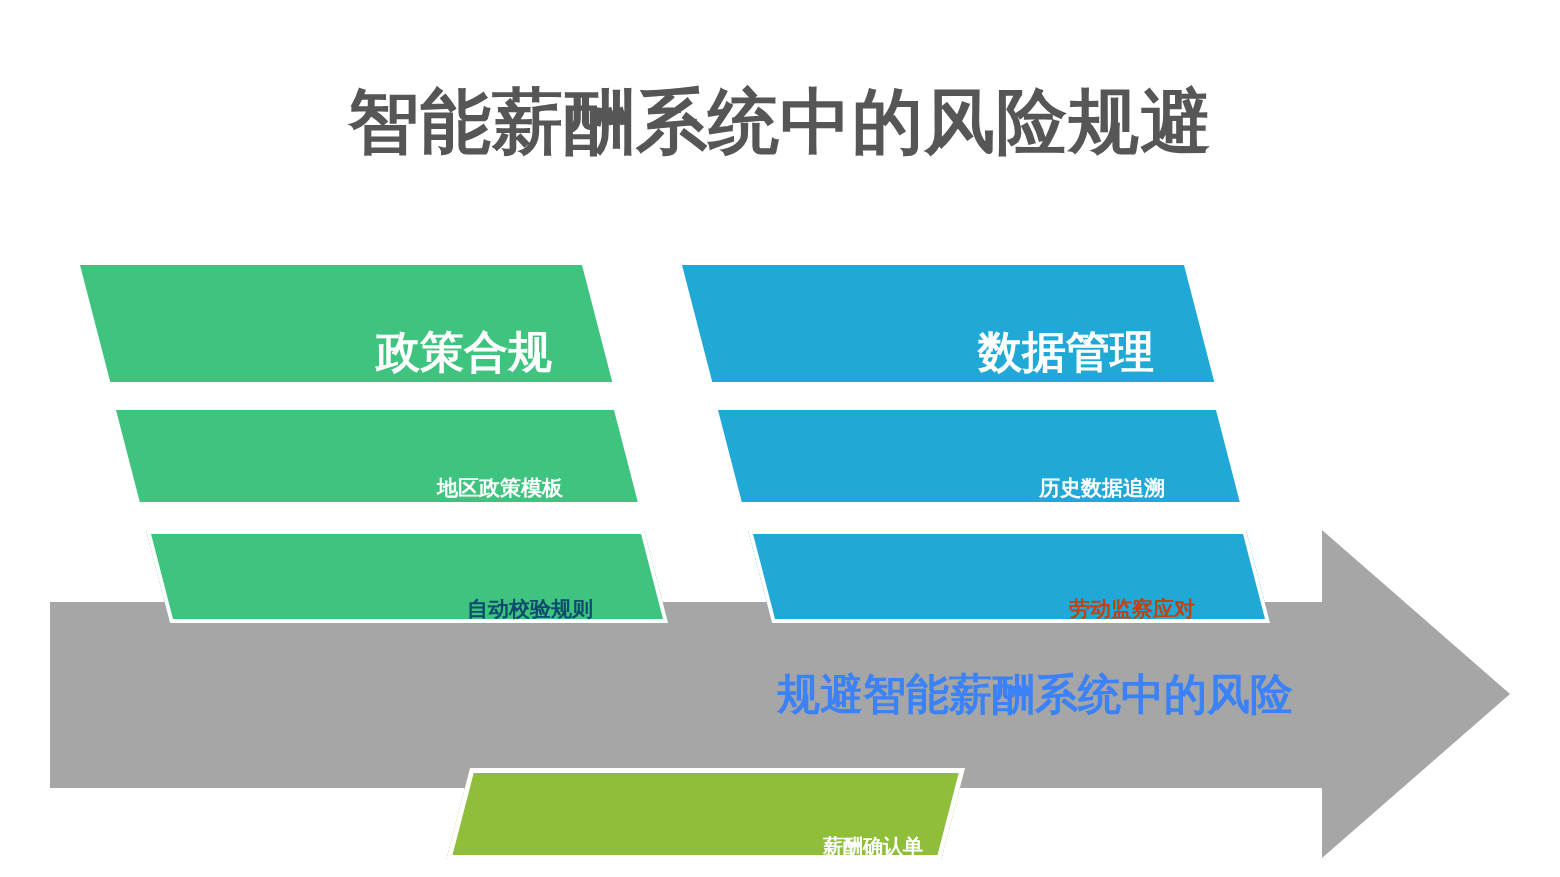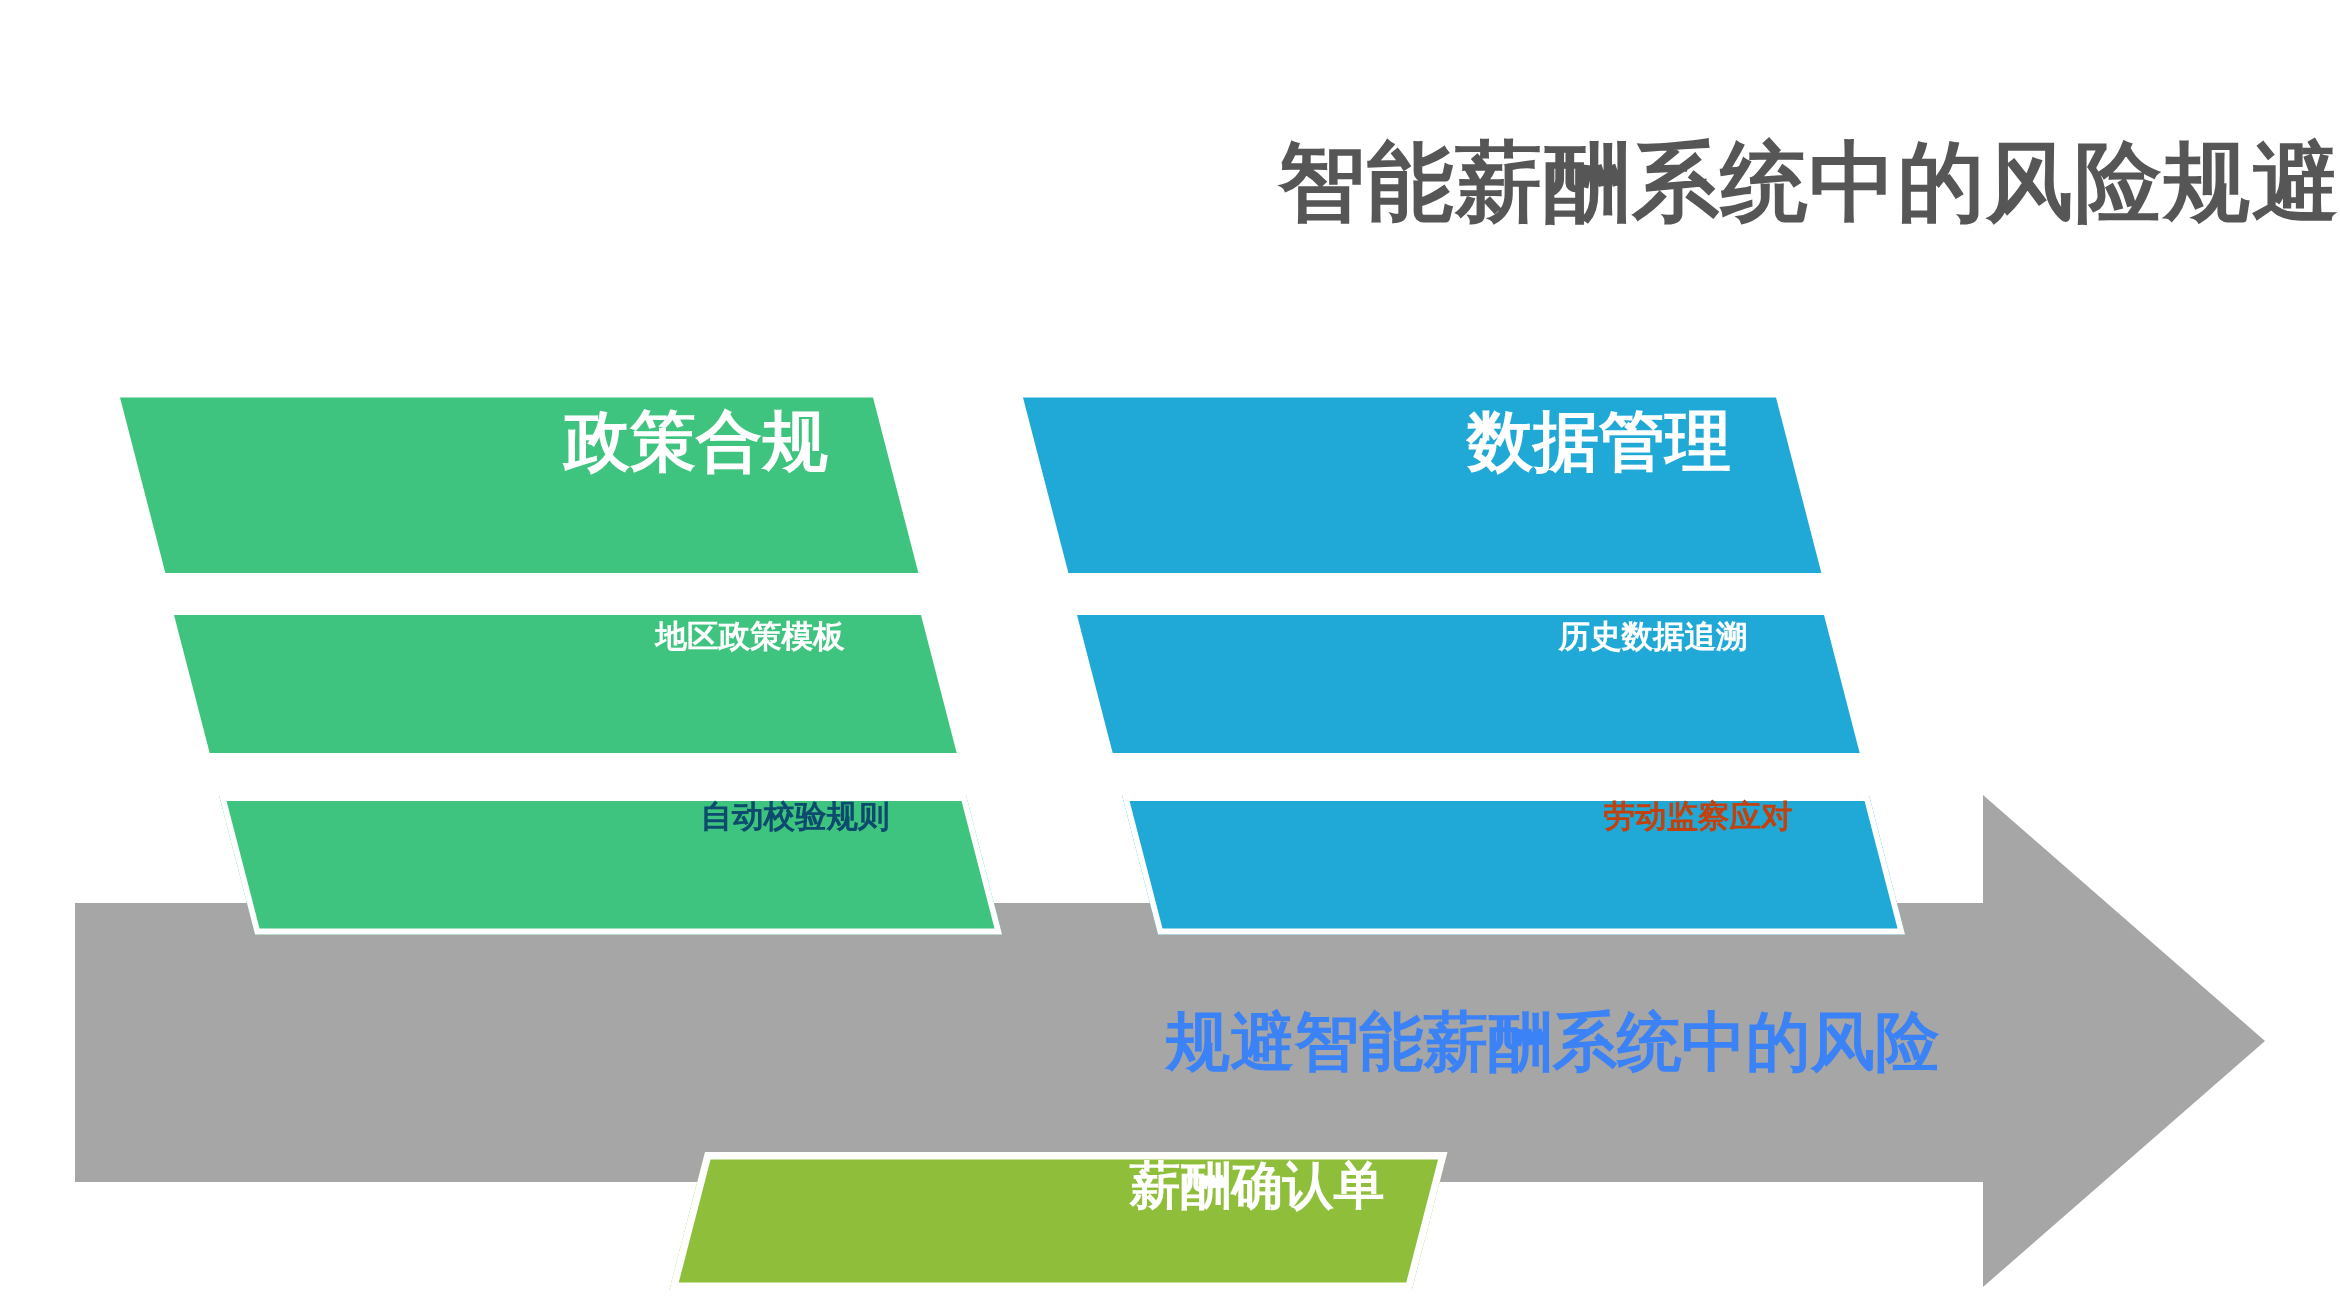--- a/index.html
+++ b/index.html
@@ -9,37 +9,37 @@
     height: 877px;
     overflow: hidden;
     background: #ffffff;
     font-family: "Liberation Sans", "DejaVu Sans", sans-serif;
   }
   .page-title {
     position: absolute;
     left: 0; top: 88px;
     width: 100%;
     margin: 0;
-    text-align: right;
-    font-size: 58px;
+    text-align: center;
+    font-size: 71px;
     line-height: 68px;
     font-weight: bold;
     letter-spacing: 1px;
   }
   .arrow-svg {
     position: absolute;
     left: 0; top: 0;
     width: 1560px; height: 877px;
     z-index: 1;
   }
   .banner {
     position: absolute;
     box-sizing: border-box;
     display: flex;
-    align-items: flex-start;
+    align-items: flex-end;
     justify-content: flex-end;
     z-index: 2;
   }
   .banner .bg {
     position: absolute;
     inset: 0;
     box-sizing: border-box;
     transform-origin: 0 0;
     z-index: 0;
   }
@@ -48,21 +48,21 @@
   .outlined { border: 4px solid #ffffff; }
   .outlined-thick { border: 5px solid #ffffff; }
   .banner .label {
     position: relative;
     z-index: 1;
     font-weight: bold;
     white-space: nowrap;
   }
   .header-label   { font-size: 44px; padding-right: 30px; }
   .sub-label      { font-size: 21px; padding-right: 51px; }
-  .result-label   { font-size: 34px; padding-right: 42px; }
+  .result-label   { font-size: 20px; padding-right: 42px; }
   .arrow-label-box {
     position: absolute;
     left: 50px; top: 602px;
     width: 1272px; height: 186px;
     display: flex;
     align-items: center;
     justify-content: flex-end;
     z-index: 3;
   }
   .arrow-label {

